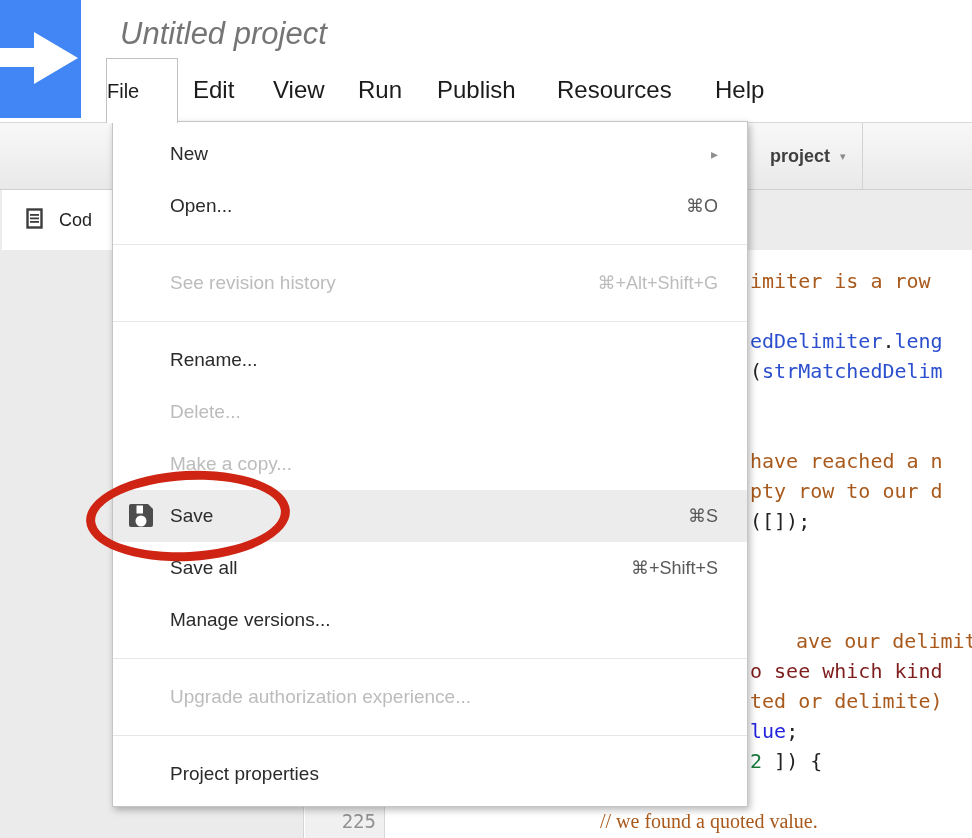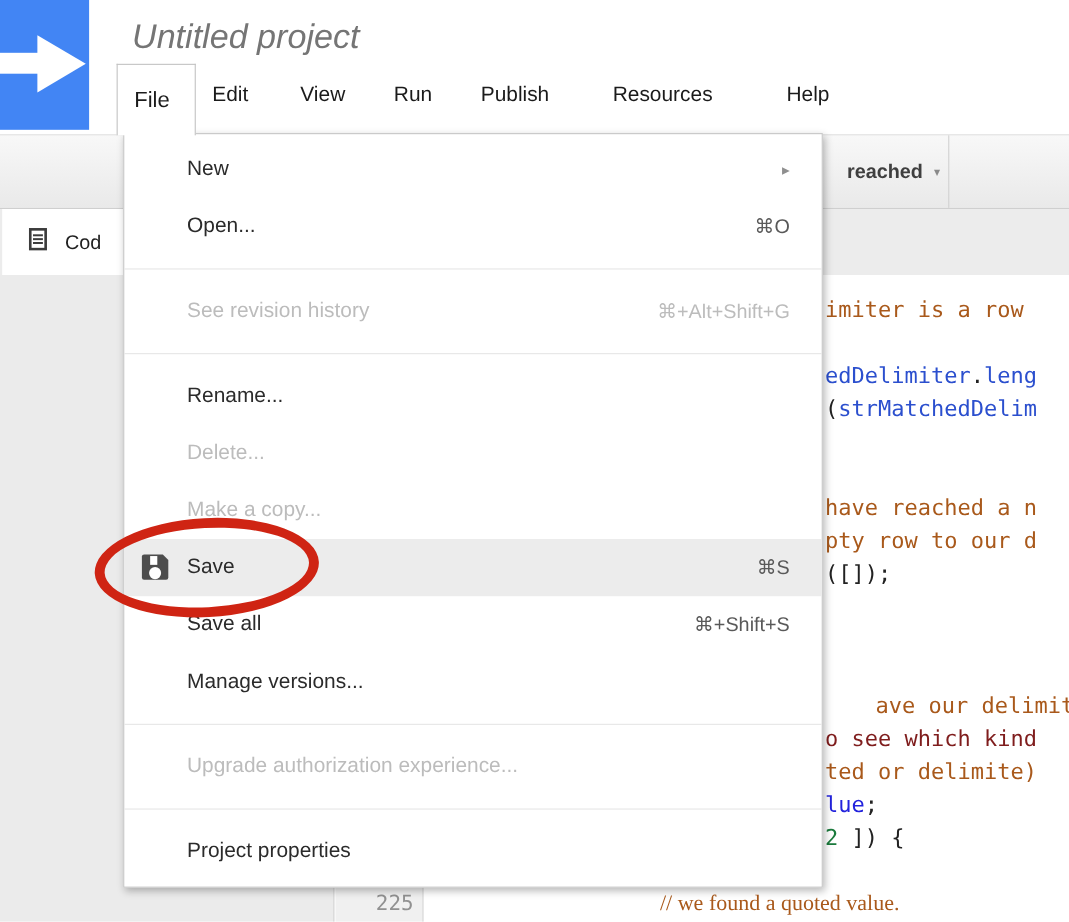--- a/index.html
+++ b/index.html
@@ -7,21 +7,21 @@
               font-family:"Liberation Sans","DejaVu Sans",sans-serif; }
   #app { position:relative; width:972px; height:838px; background:#fff; }
 
   
   .header { position:absolute; left:0; top:0; width:972px; height:122px; background:#fff; z-index:5; }
   .logo { position:absolute; left:0; top:0; width:81px; height:118px; background:var(--accent-blue,#4285f4); }
   .logo-arrow-shaft { position:absolute; left:0; top:48px; width:36px; height:19px; background:#fff; }
   .logo-arrow-head { position:absolute; left:34px; top:32px; width:0; height:0;
       border-top:26px solid transparent; border-bottom:26px solid transparent; border-left:44px solid #fff; }
   .title { position:absolute; left:120px; top:16px; font-size:31px; font-style:italic; color:#757575; }
-  .menubar-item { position:absolute; top:76px; font-size:19px; color:#1b1b1b; cursor:default; }
+  .menubar-item { position:absolute; top:76px; font-size:24px; color:#1b1b1b; cursor:default; }
 
   
   .toolbar { position:absolute; left:0; top:122px; width:972px; height:68px;
       background:linear-gradient(#f8f8f8,#e9e9e9); border-top:1px solid #dadada; border-bottom:1px solid #cfcfcf; z-index:1; }
   .toolbar-sep { position:absolute; left:862px; top:0; width:1px; height:100%; background:#d2d2d2; }
   .fn-dropdown { position:absolute; left:770px; top:0; height:100%; display:flex; align-items:center; gap:10px; }
   .fn-dropdown .lbl { font-size:18px; font-weight:bold; color:#3f3f3f; }
   .fn-dropdown .caret { font-size:11px; color:#8a8a8a; }
 
   
@@ -34,21 +34,21 @@
       border-right:1px solid #d5d5d5; z-index:1; }
   .gutter { position:absolute; left:305px; top:250px; width:80px; height:588px; background:#f0f0f0;
       border-right:1px solid #d8d8d8; z-index:1; }
   .gutter-num { position:absolute; right:8px; width:60px; text-align:right;
       font:19px/30px "DejaVu Sans Mono",monospace; color:#919191; }
   .code-area { position:absolute; left:386px; top:250px; width:586px; height:588px; background:#fff; z-index:1; }
   .code-line { position:absolute; font:20px/30px "DejaVu Sans Mono",monospace; white-space:pre; z-index:2; }
 
   
   .file-btn { position:absolute; left:106px; top:58px; width:72px; height:65px; background:#fff;
-      border:1px solid #c2c2c2; border-bottom:none; z-index:21; display:flex; align-items:center; padding-left:15px;
+      border:1px solid #c2c2c2; border-bottom:none; z-index:21; display:flex; align-items:center; 
       font-size:20px; color:#1b1b1b; cursor:default; }
   .menu { position:absolute; left:112px; top:121px; width:636px; background:#fff;
       border:1px solid #c5c5c5; box-shadow:2px 3px 7px rgba(0,0,0,0.28); z-index:20; padding:6px 0; }
   .mi { position:relative; height:52px; display:flex; align-items:center; justify-content:space-between;
       padding:0 29px 0 57px; font-size:19px; color:#2b2b2b; cursor:default; }
   .mi .sc { font-size:18px; color:#595959; }
   .mi.disabled, .mi.disabled .sc { color:#bcbcbc; }
   .mi.highlight { background:#ececec; }
   .mi .submenu-arrow { font-size:14px; color:#8f8f8f; }
   .mi .item-icon { position:absolute; left:15px; top:13px; }
@@ -93,21 +93,21 @@
       <div class="code-line" style="left: 750px; top: 656px;"><span style="color: #7f1d1d;">o see which kind</span></div>
       <div class="code-line" style="left: 750px; top: 686px;"><span style="color: rgb(169, 89, 27);">ted or delimite)</span></div>
       <div class="code-line" style="left: 750px; top: 716px;"><span style="color: rgb(35, 35, 221);">lue</span><span style="color: rgb(34, 34, 34);">;</span></div>
       <div class="code-line" style="left: 750px; top: 746px;"><span style="color: rgb(26, 122, 60);">2</span><span style="color: rgb(34, 34, 34);"> ]) {</span></div>
       <div class="code-line" style="left: 600px; top: 806px; font-family: Liberation Serif, serif;"><span style="color: rgb(169, 89, 27);">// we found a quoted value.</span></div>
       <div class="code-line" style="left: 600px; top: 836px;"></div>
     </div>
 
   <div class="toolbar">
     <div class="fn-dropdown">
-      <span class="lbl">reached</span>
+      <span class="lbl">project</span>
       <span class="caret">▾</span>
     </div>
     <div class="toolbar-sep"></div>
   </div>
 
   <div class="header">
     <div class="logo">
       <div class="logo-arrow-shaft"></div>
       <div class="logo-arrow-head"></div>
     </div>

